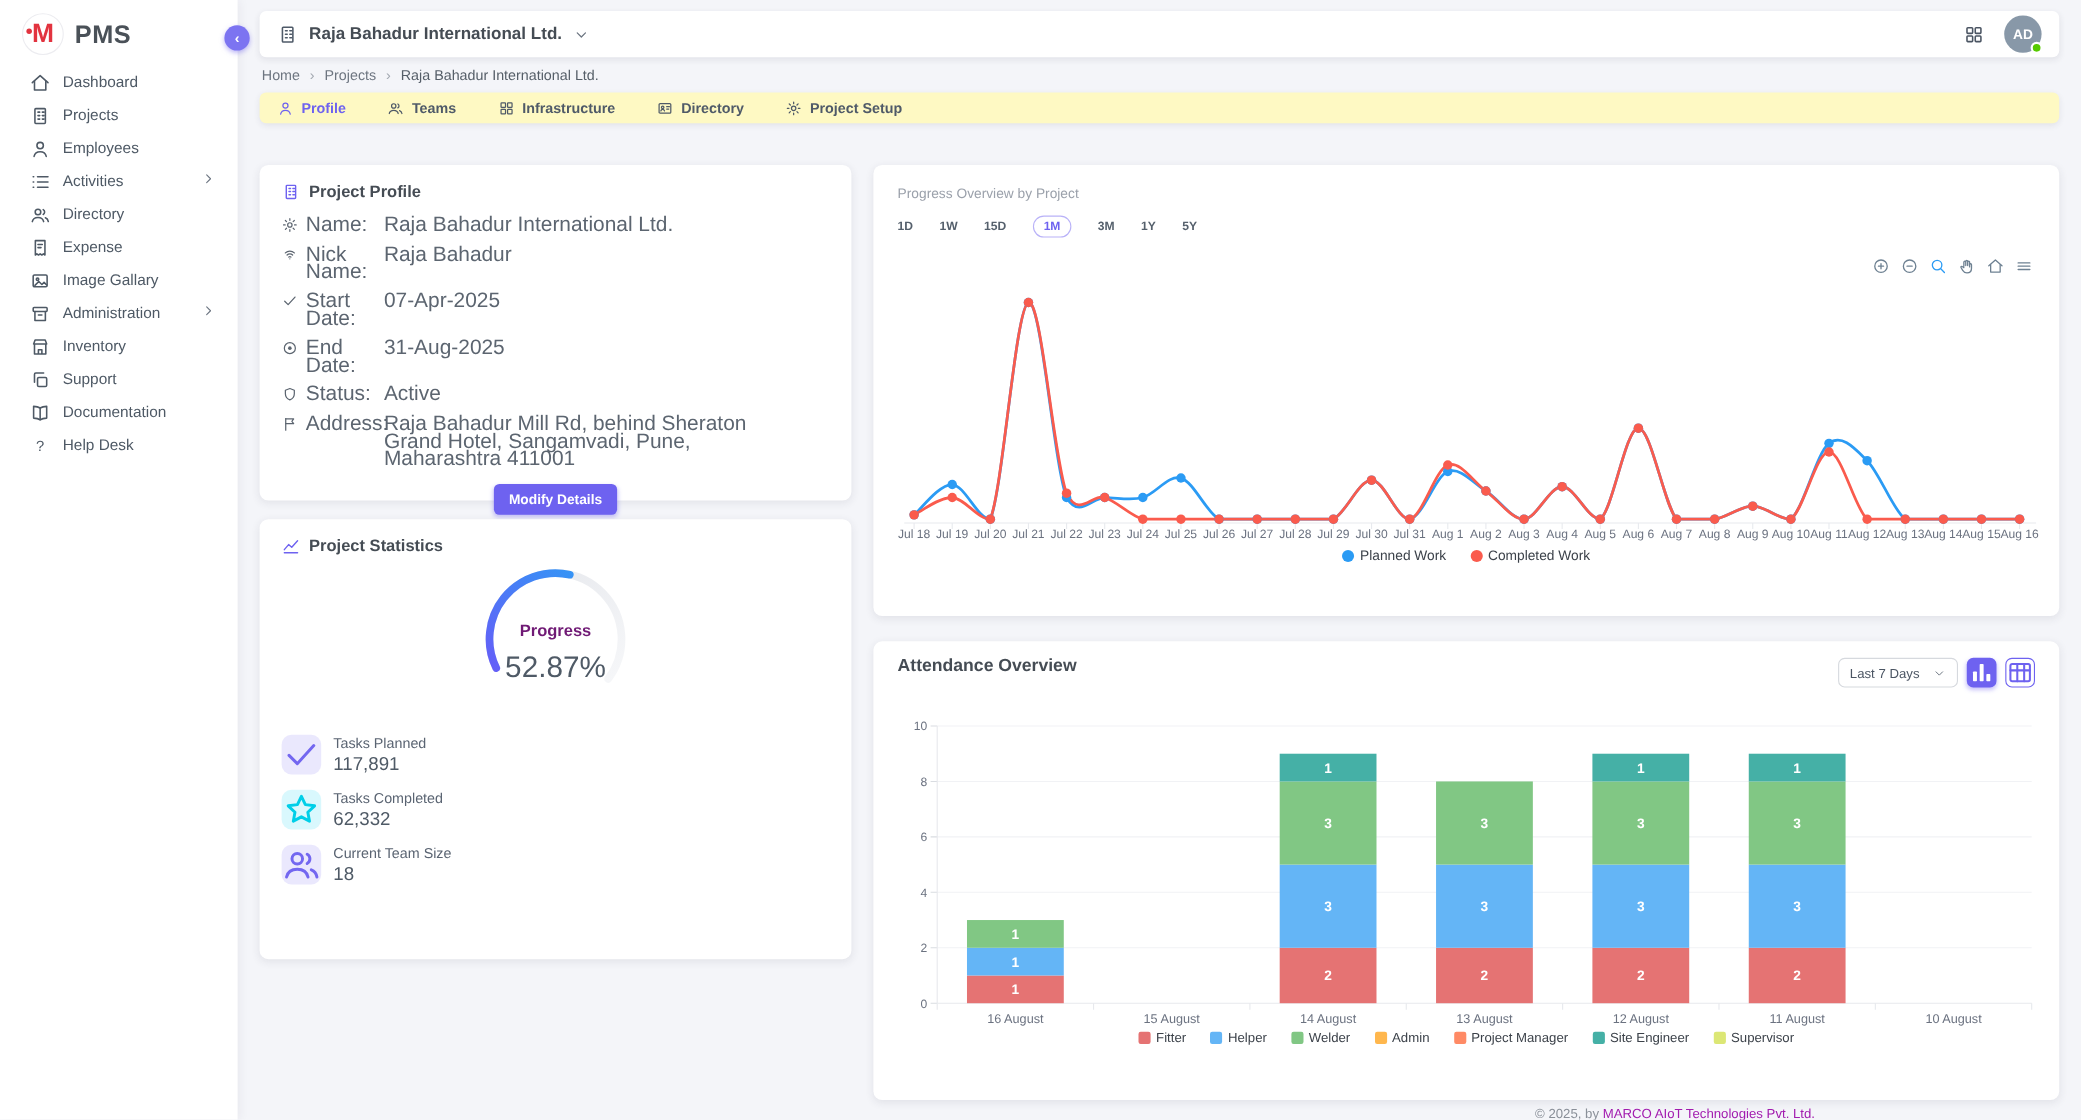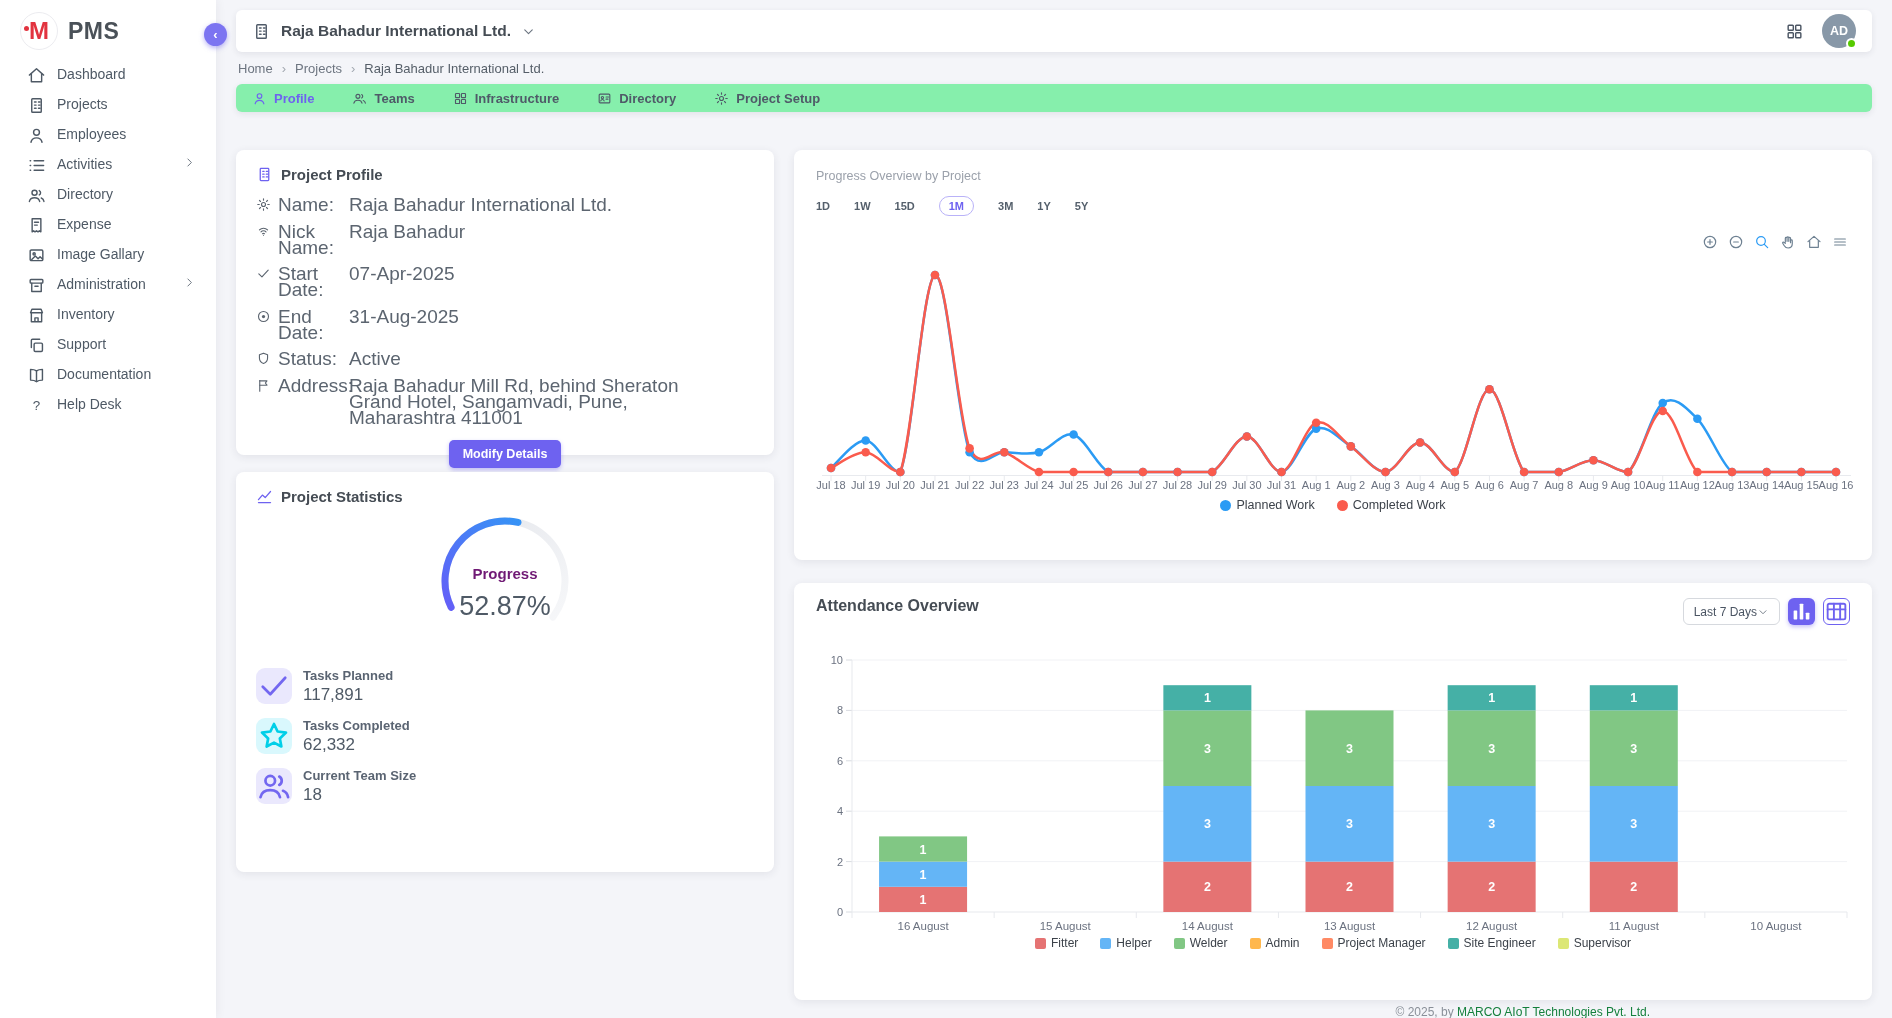--- a/index.html
+++ b/index.html
@@ -42,21 +42,21 @@
   .topbar-right{margin-left:auto;display:flex;align-items:center;gap:18px}
   .apps-icon{width:19px;height:19px;color:#4b5563;cursor:pointer}
   .apps-icon svg{width:100%;height:100%}
   .avatar{width:34px;height:34px;border-radius:50%;background:#8898a8;color:#fff;font-size:12.5px;
     font-weight:bold;display:flex;align-items:center;justify-content:center;position:relative;cursor:pointer}
   .avatar .dot{position:absolute;right:-1px;bottom:-1px;width:11px;height:11px;border-radius:50%;
     background:#56ca00;border:2px solid #fff}
   .breadcrumb{margin:9px 2px 0;display:flex;align-items:center;font-size:13px;color:#6d7580;gap:9px}
   .breadcrumb .sep{color:#a3a9b1;font-size:13px}
   .breadcrumb .last{color:#555e68}
-  .tabsbar{margin-top:8px;height:28px;border-radius:6px;background:#86efac;
+  .tabsbar{margin-top:8px;height:28px;border-radius:6px;background:#fef9c3;
     box-shadow:0 2px 6px rgba(47,43,61,.09);display:flex;align-items:center;padding:0 16px;gap:38px}
   .tab{display:flex;align-items:center;gap:7px;font-size:13px;font-weight:600;color:#4f5a68;cursor:pointer;height:100%}
   .tab .ic{width:15px;height:15px}
   .tab .ic svg{width:100%;height:100%}
   .tab.active{color:#6e62f0}
   
   .content{display:flex;gap:20px;margin-top:38px;align-items:flex-start}
   .col-left{width:538px;flex-shrink:0}
   .col-right{flex:1;min-width:0}
   .card-title{display:flex;align-items:center;gap:8px;font-size:15px;font-weight:600;color:#454c54}
@@ -79,57 +79,57 @@
   .gauge-label{position:absolute;left:0;right:0;top:54px;text-align:center;font-size:15px;
     font-weight:600;color:#701a75}
   .gauge-value{position:absolute;left:0;right:0;top:80px;text-align:center;font-size:27px;color:#4f5a66}
   .stats-rows{margin-top:26px}
   .stat{display:flex;align-items:center;margin-bottom:12px;height:38px}
   .stat-icon{width:36px;height:36px;border-radius:9px;display:flex;align-items:center;
     justify-content:center;margin-right:11px;flex-shrink:0}
   .stat-icon svg{width:17px;height:17px}
   .stat-icon.purple{background:#eae8fd;color:#7367f0}
   .stat-icon.cyan{background:#d9f8fd;color:#00cfe8}
-  .stat-label{font-size:13px;font-weight:700;color:#5a6472}
+  .stat-label{font-size:13px;font-weight:400;color:#5a6472}
   .stat-value{font-size:17px;color:#4f5a66;margin-top:2px}
   
   .progress-card{height:410px;padding:14px 22px;position:relative}
   .card-sub{font-size:12.5px;color:#9ba1ab;margin-top:5px}
   .ranges{margin-top:13px;display:flex;align-items:center;gap:24px;font-size:11px;font-weight:bold;color:#55606c}
   .range{cursor:pointer;padding:3px 0}
   .range.active{color:#6e62f0;border:1px solid #b9b2f8;border-radius:11px;padding:3px 9px}
   .chart-toolbar{position:absolute;right:24px;top:84px;display:flex;gap:10px;color:#6e8192;align-items:center}
   .chart-toolbar .tbi{width:16px;height:16px;cursor:pointer}
   .chart-toolbar .tbi svg{width:100%;height:100%}
   .chart-toolbar .tbi.active{color:#2b9bf4}
   .line-chart{margin-top:26px}
   .line-legend{display:flex;justify-content:center;gap:22px;margin-top:4px;font-size:12.5px;
     color:#3c424a;align-items:center}
   .line-legend .li{display:flex;align-items:center;gap:5px;cursor:pointer}
   .line-legend .dotc{width:11px;height:11px;border-radius:50%}
   
   .attendance-card{margin-top:23px;height:417px;padding:14px 22px;position:relative}
   .att-controls{position:absolute;right:22px;top:15px;display:flex;gap:8px;align-items:center}
   .select{height:27px;border:1px solid #d6d9de;border-radius:6px;display:flex;align-items:center;
-    padding:0 10px;font-size:12px;color:#4b5563;background:#fff;cursor:pointer}
+    gap:12px;padding:0 10px;font-size:12px;color:#4b5563;background:#fff;cursor:pointer}
   .select .chev{width:12px;height:12px;color:#6b7480}
   .select .chev svg{width:100%;height:100%}
   .icon-btn{width:27px;height:27px;border-radius:6px;display:flex;align-items:center;
     justify-content:center;cursor:pointer}
   .icon-btn svg{width:15px;height:15px}
   .icon-btn.primary{background:#6e62f0;color:#fff;box-shadow:0 2px 4px rgba(115,103,240,.4)}
   .icon-btn.outline{border:1.5px solid #6e62f0;color:#6e62f0;background:#fff}
   .bar-chart{margin-top:24px}
   .bar-legend{display:flex;justify-content:center;gap:22px;margin-top:2px;font-size:12px;
     color:#3c424a;align-items:center}
   .bar-legend .li{display:flex;align-items:center;gap:5px;cursor:pointer}
   .bar-legend .sq{width:11px;height:11px;border-radius:2px}
   
   .footer{margin-top:5px;text-align:right;padding-right:222px;font-size:12px;color:#8a9099}
-  .footer a{color:#15803d;text-decoration:none;font-weight:500}
+  .footer a{color:#a21caf;text-decoration:none;font-weight:500}
 </style>
 </head>
 <body>
 
 <div class="app">
 
   <aside class="sidebar">
     <div class="logo-row">
       <span class="logo-badge">
         <span class="logo-m">M</span>

